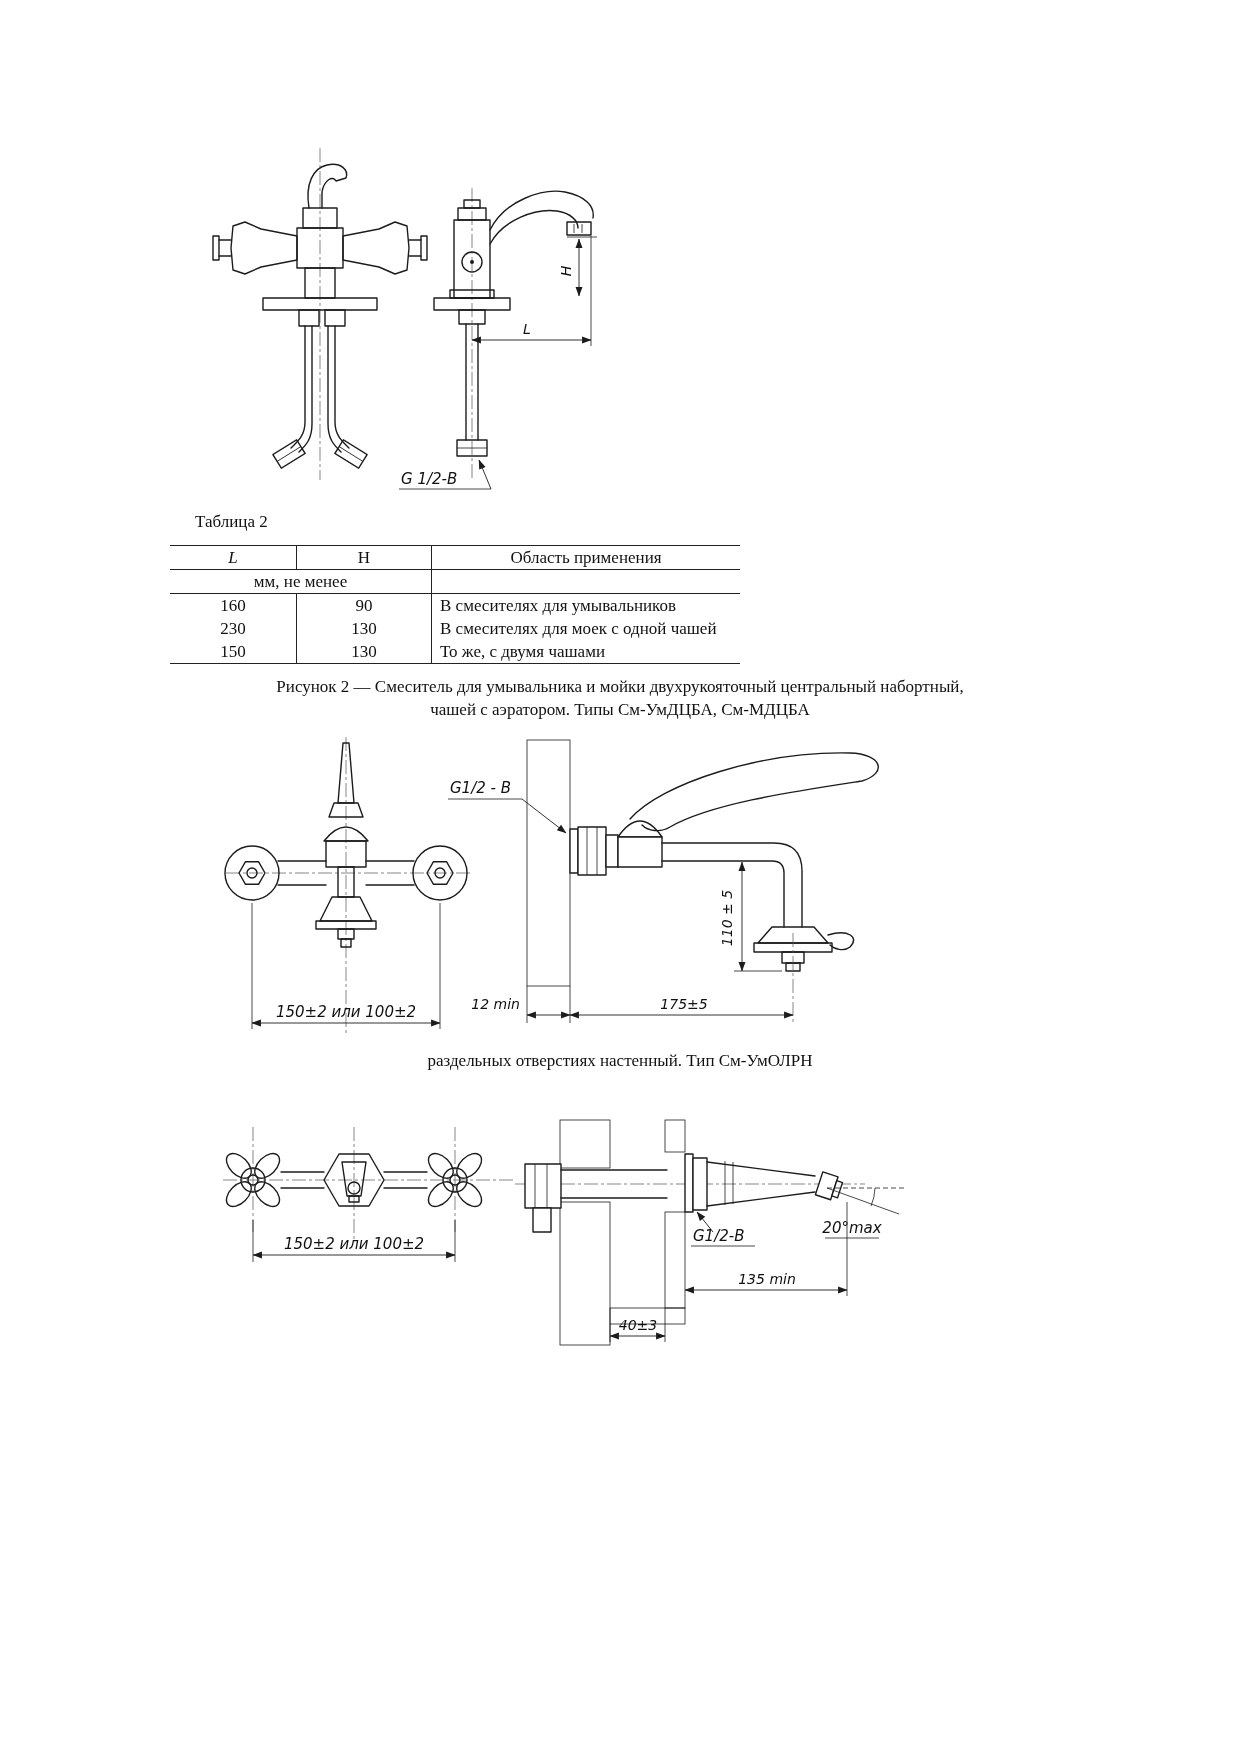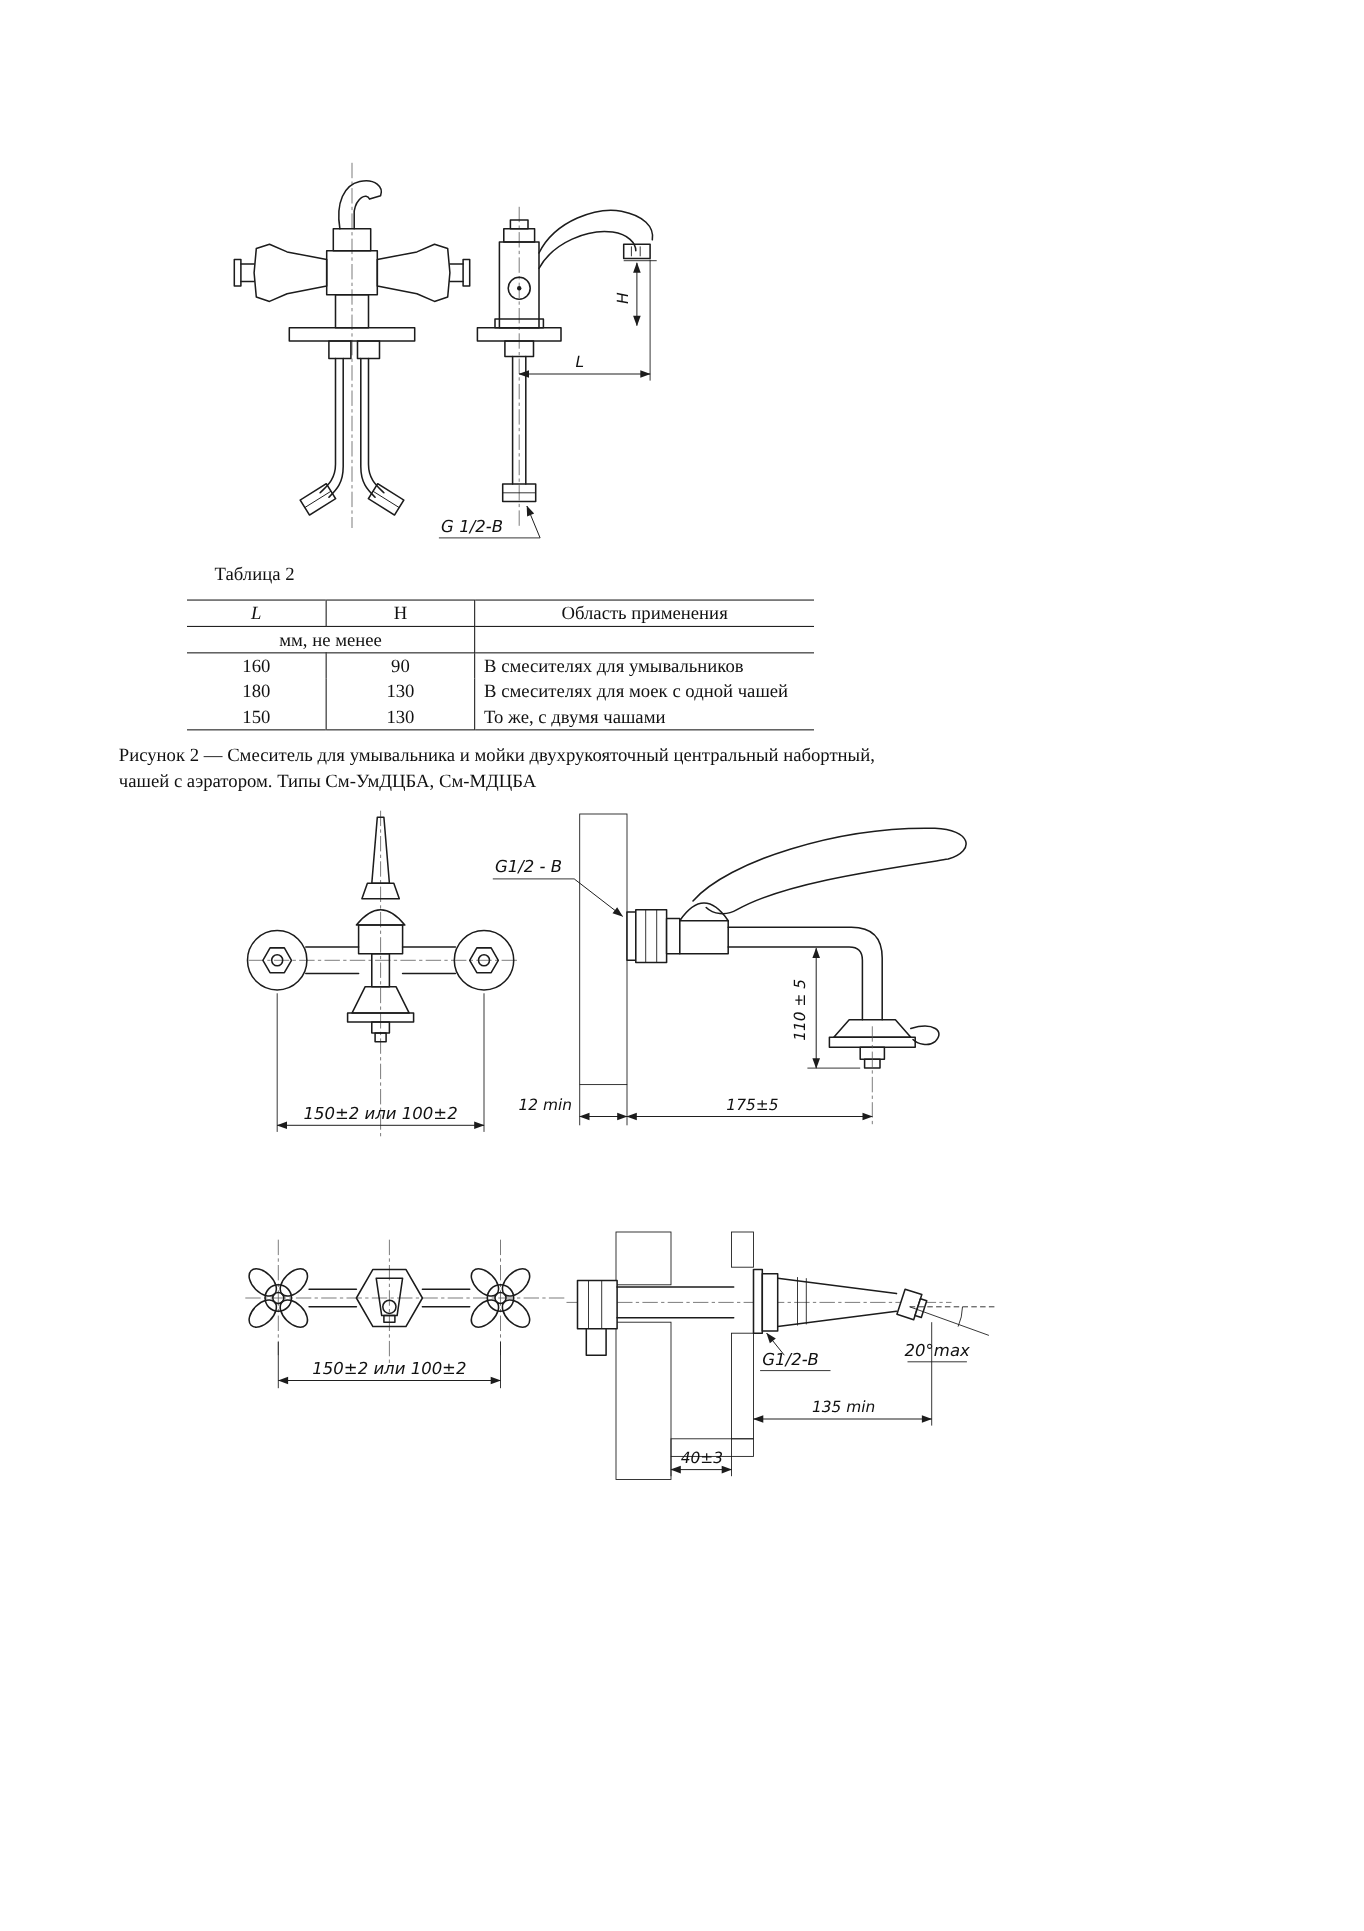--- a/index.html
+++ b/index.html
@@ -1,20 +1,20 @@
 <!DOCTYPE html>
 <html><head>
 <meta charset="utf-8">
 <style>
   html,body{margin:0;padding:0;background:#e8e8e8;}
   .page{position:relative;width:1240px;height:1755px;background:#ffffff;overflow:hidden;
         font-family:"Liberation Serif",serif;color:#111;}
   .abs{position:absolute;}
   .table-title{font-size:17px;}
-  .caption{width:1000px;left:108px;font-size:17px;line-height:23px;}
+  .caption{width:1000px;left:120px;text-align:center;font-size:17px;line-height:23px;}
   .spec-table{border-collapse:collapse;width:570px;font-size:17px;border-top:1.4px solid #222;border-bottom:1.4px solid #222;}
   .spec-table td{padding:1px 8px;line-height:21px;}
   .spec-table .c{text-align:center;}
   .spec-table .v{border-right:1px solid #222;}
   .spec-table tr.hdr td{border-bottom:1px solid #222;}
   .spec-table .it{font-style:italic;}
   .col-l{width:110px;}.col-h{width:118px;}
   
   .ln{fill:none;stroke:#1c1c1c;stroke-width:1.4;stroke-linejoin:round;stroke-linecap:round;}
   .lnw{fill:#fff;stroke:#1c1c1c;stroke-width:1.4;stroke-linejoin:round;}
@@ -118,21 +118,21 @@
       <tr class="hdr">
         <td class="c v" colspan="2">мм, не менее</td>
         <td></td>
       </tr>
       <tr>
         <td class="c v">160</td>
         <td class="c v">90</td>
         <td>В смесителях для умывальников</td>
       </tr>
       <tr>
-        <td class="c v">180</td>
+        <td class="c v">230</td>
         <td class="c v">130</td>
         <td>В смесителях для моек с одной чашей</td>
       </tr>
       <tr>
         <td class="c v">150</td>
         <td class="c v">130</td>
         <td>То же, с двумя чашами</td>
       </tr>
     </tbody>
   </table>
@@ -217,20 +217,21 @@
       <line class="dim" x1="305" y1="282" x2="348" y2="282" marker-start="url(#a3)" marker-end="url(#a3)"></line>
       <text class="lbl" x="298" y="276" text-anchor="end">12 min</text>
 
       <line class="axis" x1="571" y1="200" x2="571" y2="292"></line>
       <line class="dim" x1="348" y1="282" x2="571" y2="282" marker-start="url(#a3)" marker-end="url(#a3)"></line>
       <text class="lbl" x="462" y="276" text-anchor="middle">175±5</text>
     </g>
   </svg>
 
   <div class="abs caption" style="top:1049px">
+    <div>раздельных отверстиях настенный. Тип См-УмОЛРН</div>
   </div>
 
   <svg class="abs" style="left:215px;top:1112px" width="725" height="255" viewBox="0 0 725 255">
     <defs>
       <marker id="a4" viewBox="0 0 10 8" markerWidth="11" markerHeight="9" refX="9.5" refY="4" orient="auto-start-reverse">
         <path d="M0.5,0.5 L10,4 L0.5,7.5 z" fill="#1c1c1c"></path>
       </marker>
       <pattern id="h4" width="7" height="7" patternUnits="userSpaceOnUse" patternTransform="rotate(45)">
         <rect width="7" height="7" fill="#fff"></rect>
           <line x1="0" y1="0" x2="0" y2="7" stroke="#444" stroke-width="1"></line>

